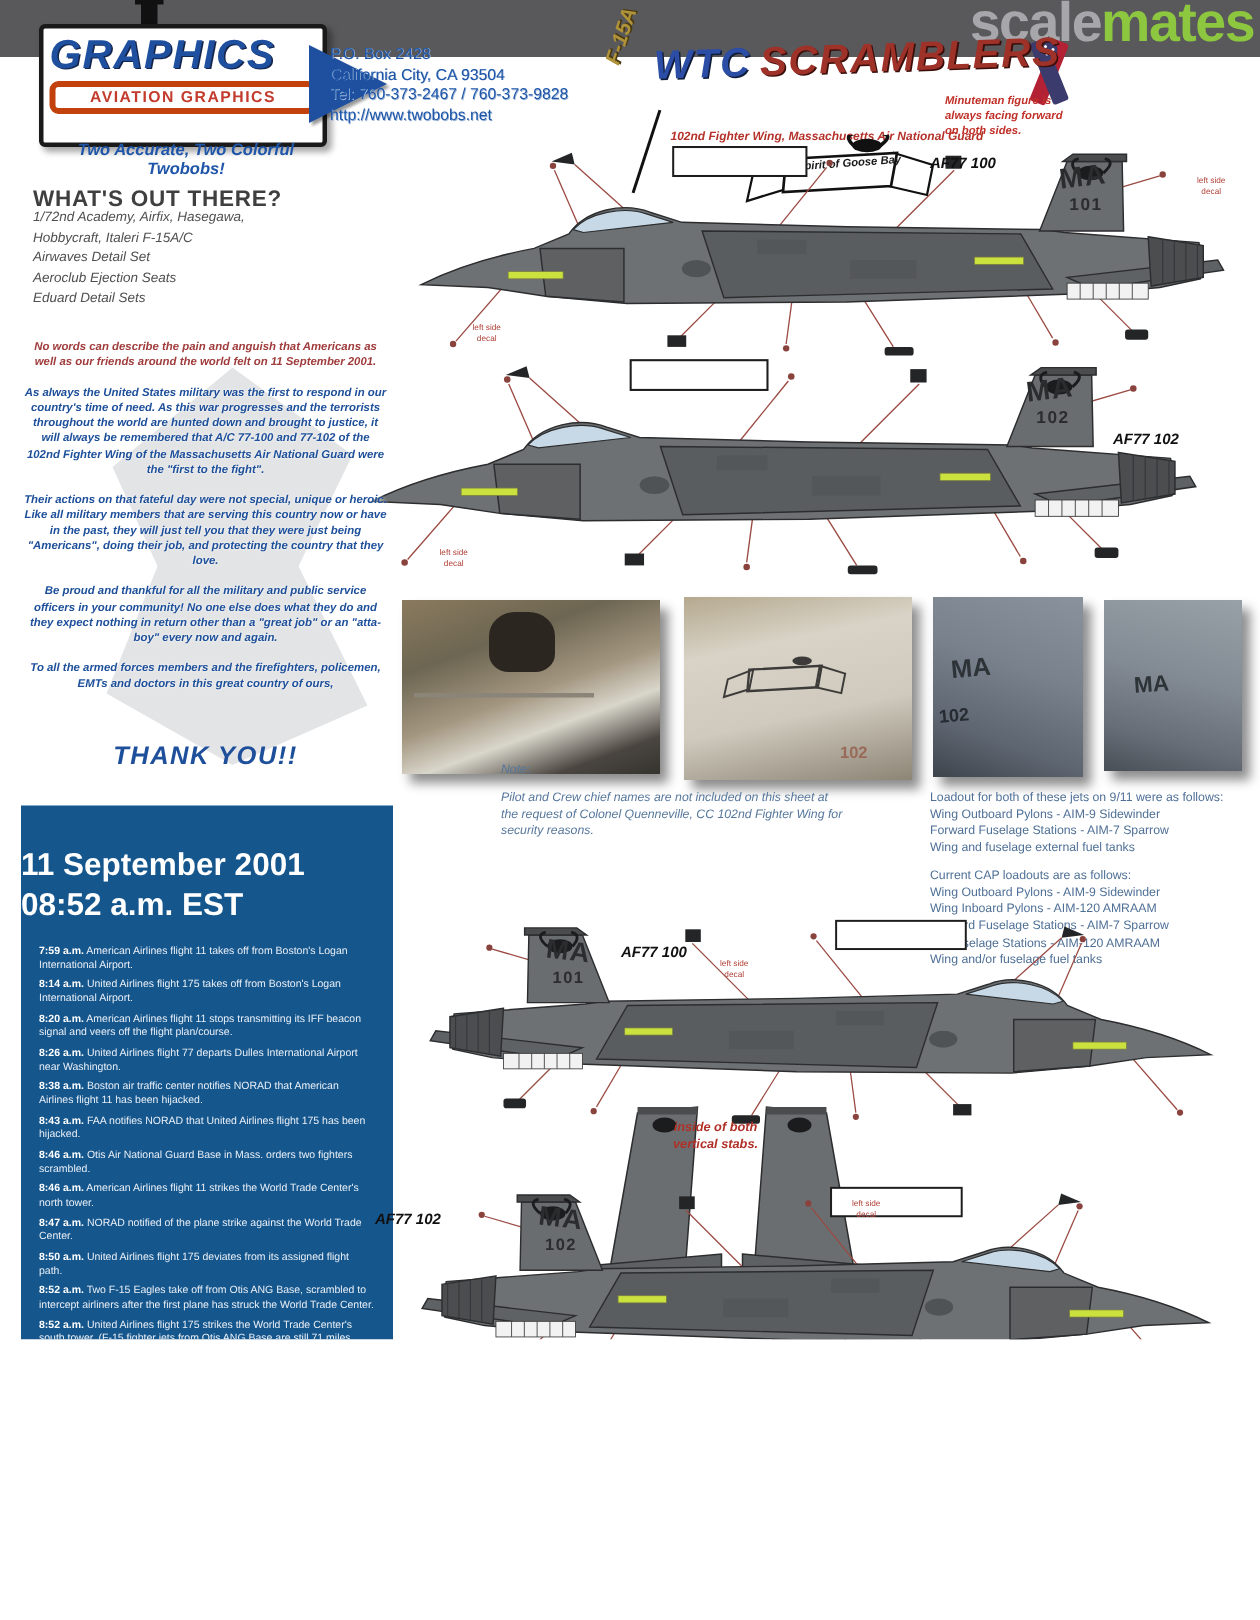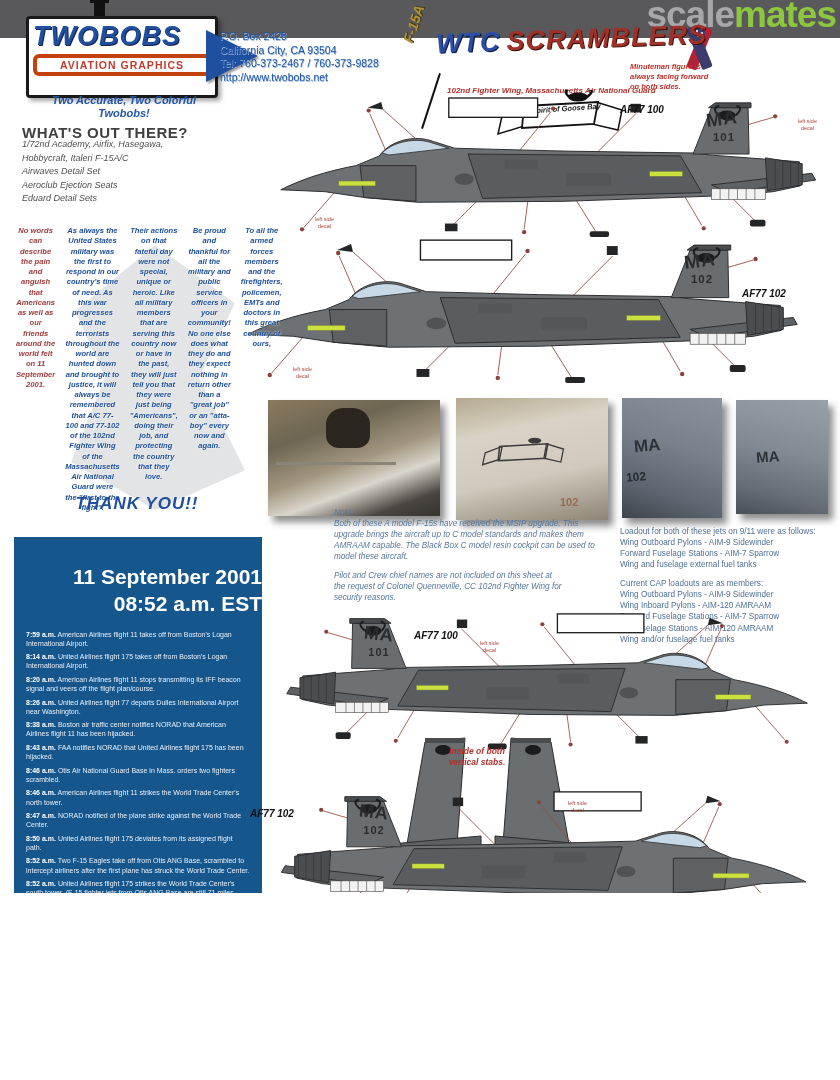--- a/index.html
+++ b/index.html
@@ -35,31 +35,31 @@
          transform:rotate(-2deg);white-space:nowrap;}
   .title .t1{color:#2b4da6;text-shadow:1px 1px 0 #101c3a;}
   .title .t2{color:#9e3128;text-shadow:1px 1px 0 #3a0e0a;margin-left:6px;}
   .subtitle{left:447px;top:86px;color:#b4322a;font-weight:bold;font-style:italic;font-size:8px;}
   .banner-text{left:524px;top:104px;width:84px;text-align:center;font-style:italic;font-weight:bold;
                font-size:7.5px;color:#1a1a1a;transform:rotate(-4deg);}
   
   .wot-head{left:22px;top:124px;color:#3f3f3f;font-weight:bold;font-size:15px;letter-spacing:.5px;}
   .wot-lines{left:22px;top:138px;width:230px;color:#4f4f4f;font-weight:normal;font-style:italic;
              font-size:9px;line-height:1.5;}
-  .memorial{left:16px;top:226px;width:242px;display:flex;flex-direction:row;gap:10px;
+  .memorial{left:16px;top:226px;width:242px;display:flex;flex-direction:column;gap:10px;
             text-align:center;font-weight:bold;font-style:italic;font-size:7.6px;line-height:1.35;
             color:#1d4f9a;text-shadow:0 0 2px #ffffff;}
   .memorial .red{color:#a03c3c;}
   .thanks{left:16px;top:494px;width:242px;text-align:center;color:#1d4f9a;font-weight:900;
           font-style:italic;font-size:17px;letter-spacing:1px;}
   .crest{left:55px;top:245px;width:200px;height:265px;background:#e3e4e6;
          clip-path:polygon(10% 25%,50% 0,90% 22%,72% 50%,95% 85%,50% 100%,8% 82%,25% 50%);}
   
   .bluebox{left:14px;top:537px;width:248px;height:535px;background:#15568d;overflow:hidden;}
-  .bb-head{margin-top:26px;text-align:right;color:#ffffff;font-weight:bold;font-size:21px;line-height:1.3;}
+  .bb-head{margin-top:26px;text-align:left;color:#ffffff;font-weight:bold;font-size:21px;line-height:1.3;}
   .bb-entries{margin:12px 12px 0 12px;color:#e9eff6;font-size:7px;line-height:1.3;}
   .bb-entries .entry{margin-bottom:4.5px;}
   .bb-entries b{color:#ffffff;}
   
   .note{left:334px;top:507px;width:276px;color:#56779c;font-style:italic;font-size:8.2px;line-height:1.35;}
   .note .gap{height:8px;}
   .loadout{left:620px;top:526px;width:218px;color:#4f7096;font-size:8.2px;line-height:1.35;}
   .loadout .gap{height:8px;}
   
   .tailcode{font-weight:bold;color:#2b2c2e;text-align:center;transform:rotate(-7deg);letter-spacing:1px;}
@@ -87,21 +87,21 @@
     <line x1="18" y1="6" x2="32" y2="44" stroke="#ffffff" stroke-width="2" transform="rotate(6 20 24)"></line>
     <rect x="15" y="2" width="11" height="44" rx="2" transform="rotate(-22 20 24)" fill="#3c3b6e"></rect>
     <circle cx="20" cy="9" r="6" fill="#3c3b6e"></circle>
     <circle cx="18" cy="7" r="1" fill="#fff"></circle>
       <circle cx="23" cy="9" r="1" fill="#fff"></circle>
       <circle cx="19" cy="12" r="1" fill="#fff"></circle>
   </svg>
 
   <div class="abs logo-bomb"></div>
   <div class="abs logo-box">
-    <div class="logo-word">TWOBOBS</div>
+    <div class="logo-word">GRAPHICS</div>
     <div class="logo-band">AVIATION GRAPHICS</div>
   </div>
   <div class="abs logo-arrow"></div>
   <div class="abs tagline">
     <div>Two Accurate, Two Colorful</div>
     <div>Twobobs!</div>
   </div>
 
   <div class="abs contact">
     <div>P.O. Box 2428</div>
@@ -327,34 +327,33 @@
         </div>
 
         <div class="entry">
           <b>9:49 a.m.</b> <span>F-16 fighter jets arrive over Washington D.C. to perform Combat Air Patrol (CAP) over city. (The fighter jets cruised supersonic at 730 knots to Washington, making the approximately 130 miles in 14 minutes.)</span>
         </div>
       </div>
   </div>
 
   <div class="abs note">
     <div>Note:</div>
-    <div>Both of these A model F-15s have received the MSIP upgrade.  This upgrade brings the aircraft up to C model standards and makes them AMRAAM capable. The Black Box C model resin cockpit can be used to model these aircraft.</div>
     <div class="gap"></div>
     <div style="width:230px">Pilot and Crew chief names are not included on this sheet at the request of Colonel Quenneville, CC 102nd Fighter Wing for security reasons.</div>
   </div>
   <div class="abs loadout">
     <div>Loadout for both of these jets on 9/11 were as follows:</div>
     <div>
 
     <div>Wing Outboard Pylons - AIM-9 Sidewinder</div>
         <div>Forward Fuselage Stations - AIM-7 Sparrow</div>
         <div>Wing and fuselage external fuel tanks</div>
       </div>
     <div class="gap"></div>
-    <div>Current CAP loadouts are as members:</div>
+    <div>Current CAP loadouts are as follows:</div>
     <div>
 
     <div>Wing Outboard Pylons - AIM-9 Sidewinder</div>
         <div>Wing Inboard Pylons - AIM-120 AMRAAM</div>
         <div>Forward Fuselage Stations - AIM-7 Sparrow</div>
         <div>Aft Fuselage Stations - AIM-120 AMRAAM</div>
         <div>Wing and/or fuselage fuel tanks</div>
       </div>
   </div>
 

